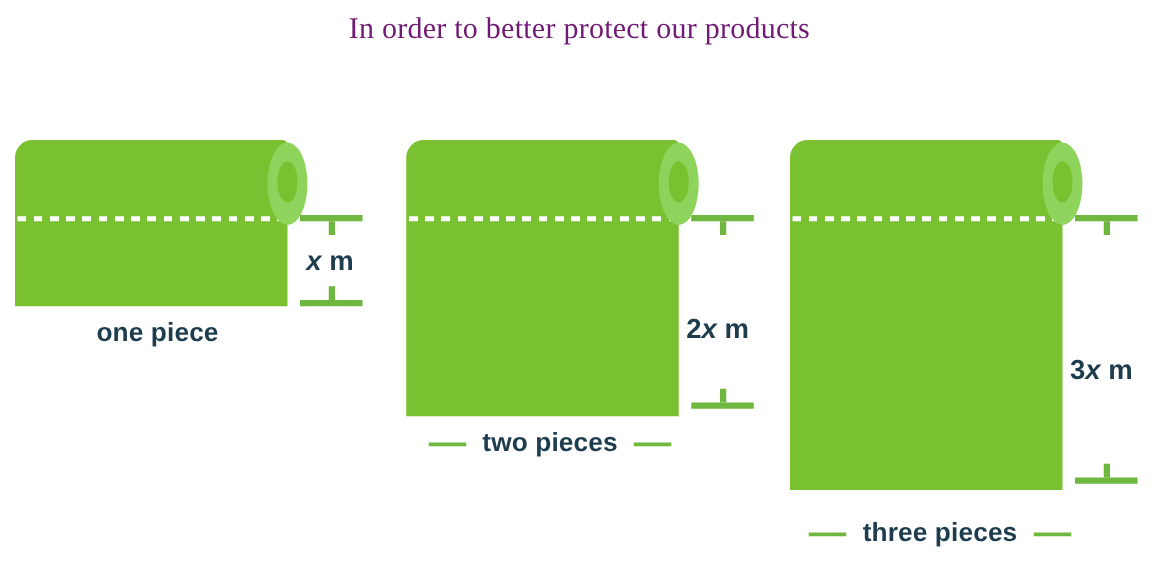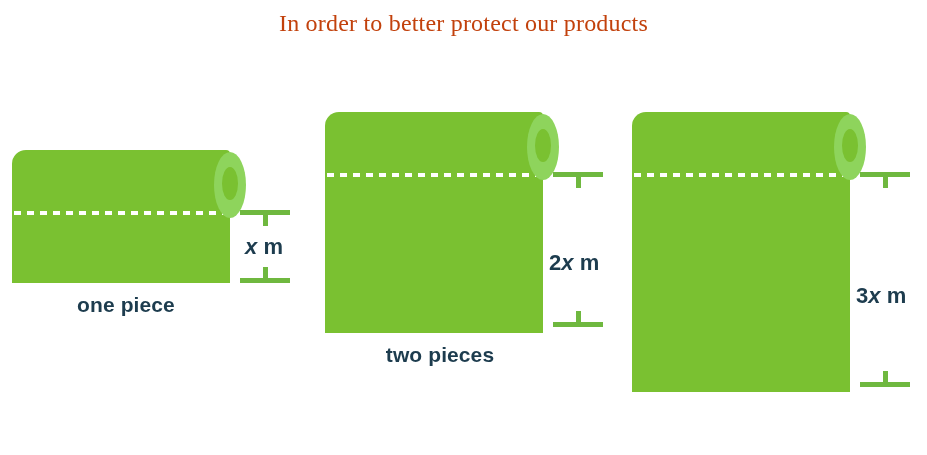--- a/index.html
+++ b/index.html
@@ -16,21 +16,21 @@
   }
 
   
   #header {
     position: absolute;
     left: 0;
     top: 8px;
     width: 927px;
     text-align: center;
     font-family: "Liberation Serif", serif;
-    color: #c2410c;
+    color: #701a75;
     font-size: 24px;
     line-height: 31px;
     letter-spacing: 0.2px;
   }
   #header .hline { display: block; white-space: pre; }
 
   
   .roll-group { position: absolute; }
 
   
@@ -114,21 +114,21 @@
     letter-spacing: 0.1px;
   }
 </style>
 </head>
 <body>
 
 <div id="header">
   <span class="hline">In order to better protect our products</span>
 </div>
 
-<div class="roll-group" style="left:0px; top:0px; width:310px; height:345px;margin-top:38px;">
+<div class="roll-group" style="left:0px; top:0px; width:310px; height:345px;">
 
   <div class="roll-body" style="left:12px; top:112px; width:218px; height:133px;"></div>
 
   <div class="cut-line" style="left:14px; top:173px; width:216px;"></div>
 
   <div class="roll-end" style="left:214px; top:114px; width:32px; height:66px;"></div>
   <div class="roll-hole" style="left:222px; top:129px; width:16px; height:33px;"></div>
 
   <div class="dim-tick" style="left:240px; top:172px; width:50px;">
     <span class="dim-stub down"></span>
@@ -161,21 +161,21 @@
     <span class="dim-stub down"></span>
   </div>
   <div class="dim-tick" style="left:553px; top:322px; width:50px;">
     <span class="dim-stub up"></span>
   </div>
 
   <div class="dim-label" style="left:549px; top:250px;">
     <span>2</span><span class="var">x</span>&nbsp;<span>m</span>
   </div>
 
-  <div class="caption" style="left:320px; top:340px; width:240px; height:30px;flex-direction:column;">
+  <div class="caption" style="left:320px; top:340px; width:240px; height:30px;">
     <span class="dash"></span>
     <span class="caption-text">two pieces</span>
     <span class="dash"></span>
   </div>
 </div>
 
 <div class="roll-group" style="left:0px; top:0px; width:927px; height:455px;">
 
   <div class="roll-body" style="left:632px; top:112px; width:218px; height:280px;"></div>
 
@@ -188,13 +188,18 @@
     <span class="dim-stub down"></span>
   </div>
   <div class="dim-tick" style="left:860px; top:382px; width:50px;">
     <span class="dim-stub up"></span>
   </div>
 
   <div class="dim-label" style="left:856px; top:283px;">
     <span>3</span><span class="var">x</span>&nbsp;<span>m</span>
   </div>
 
+  <div class="caption" style="left:626px; top:412px; width:252px; height:30px;">
+    <span class="dash"></span>
+    <span class="caption-text">three pieces</span>
+    <span class="dash"></span>
+  </div>
 </div>
 
 </body></html>

